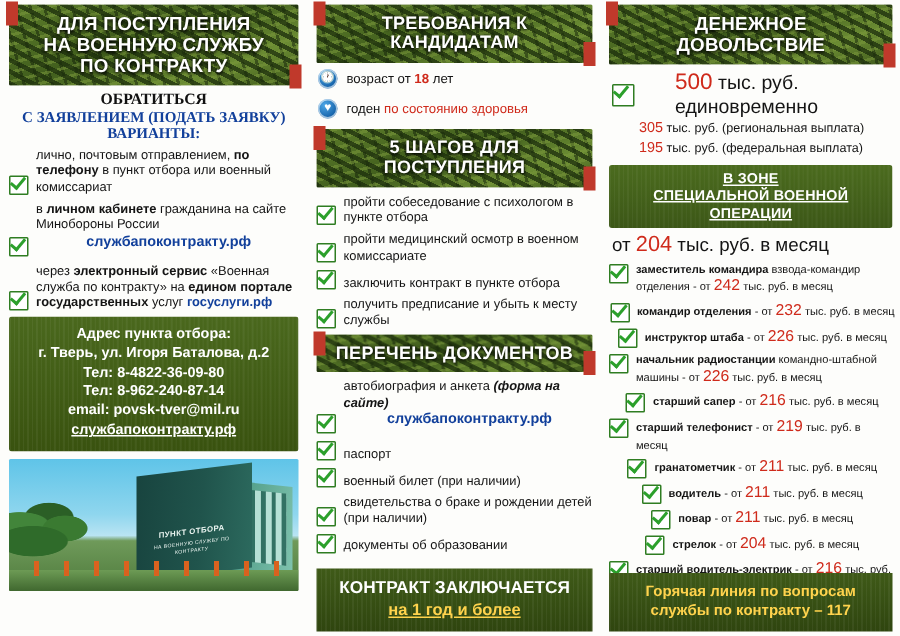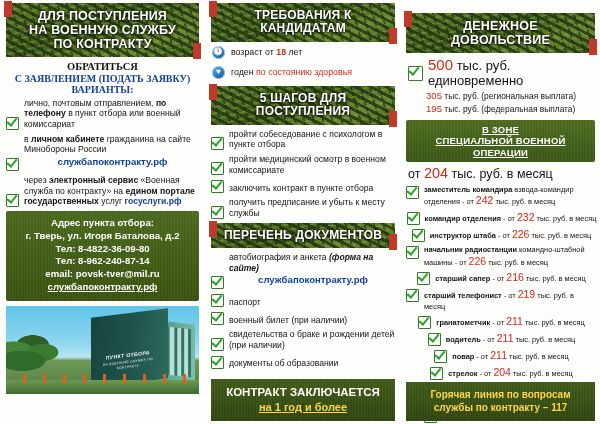--- a/index.html
+++ b/index.html
@@ -6,21 +6,21 @@
   body{
     width:600px;height:424px;overflow:hidden;
     background:#fdfdfb;
     font-family:"Liberation Sans", sans-serif;
     color:#141414;
   }
   .page{position:relative;width:600px;height:424px;display:flex;gap:0;}
   .col{position:relative;box-sizing:border-box;}
   .col-left{width:205px;padding:0 4px;}
   .col-mid{width:196px;padding:0 4px;}
-  .col-right{width:199px;padding:10px 3px;}
+  .col-right{width:199px;padding:0 3px;}
 
   
   .camo{
     position:relative;margin:3px 2px 4px 2px;
     background-color:#4e6b24;
     background-image:
       repeating-linear-gradient(27deg, rgba(28,46,12,.75) 0 3px, rgba(0,0,0,0) 3px 7px),
       repeating-linear-gradient(-14deg, rgba(120,150,58,.55) 0 2px, rgba(0,0,0,0) 2px 6px),
       repeating-linear-gradient(74deg, rgba(18,32,8,.5) 0 2px, rgba(0,0,0,0) 2px 9px),
       linear-gradient(160deg,#5d7d2b 0%,#415e1d 45%,#6b8c33 75%,#3d571a 100%);
@@ -153,21 +153,21 @@
   .ph-ground{position:absolute;left:0;bottom:0;width:100%;height:16%;background:linear-gradient(180deg,#6d9b55,#40682f);}
   .ph-people{
     position:absolute;left:4%;bottom:11%;width:92%;height:12%;
     background:repeating-linear-gradient(90deg,
       rgba(0,0,0,0) 0 9px, #d9621f 9px 12px, rgba(0,0,0,0) 12px 20px);
   }
 
   
   .big-row{display:flex;align-items:center;margin:4px 2px 2px;}
   .big-row .chk{width:13px;height:13px;margin-top:2px;}
-  .big-txt{font-size:13px;line-height:1.1;}
+  .big-txt{font-size:13px;line-height:1.1;margin-left:22px;}
   .big-txt .n{color:#cf2a1b;font-size:15px;}
   .sub{font-size:8.4px;margin:1px 0 1px 22px;line-height:1.3;}
   .sub .n{color:#cf2a1b;font-size:9.6px;}
   .from-line{font-size:12.5px;margin:4px 0 3px 4px;line-height:1.1;}
   .from-line .n{color:#cf2a1b;font-size:14.5px;}
   ul.pay{list-style:none;margin:0;padding:0;}
   ul.pay li{display:flex;align-items:flex-start;margin:0 0 3px 0;justify-content:center;}
   ul.pay .txt{font-size:7.4px;line-height:1.3;}
   ul.pay .txt b{font-weight:bold;}
   ul.pay .n{color:#cf2a1b;font-size:10.5px;font-weight:normal;}

